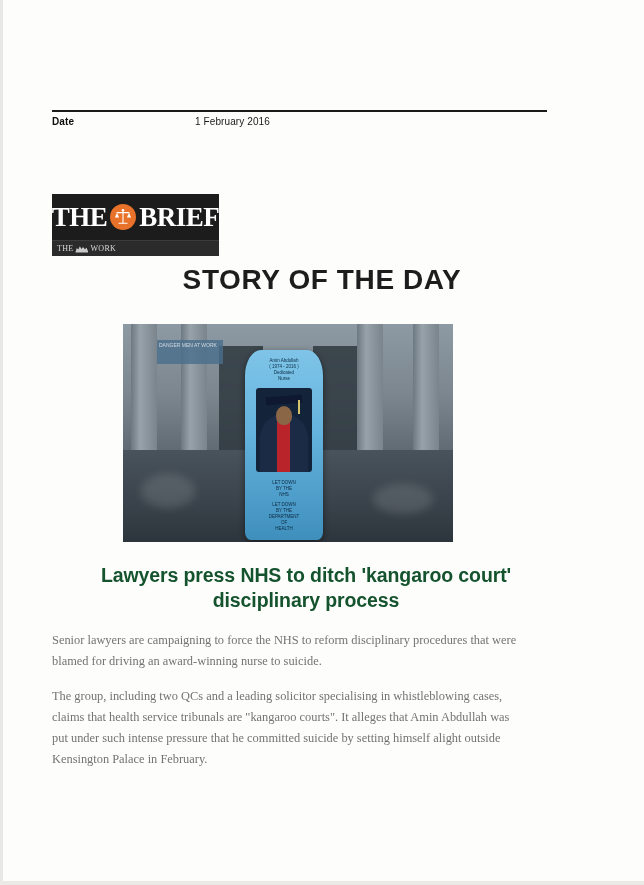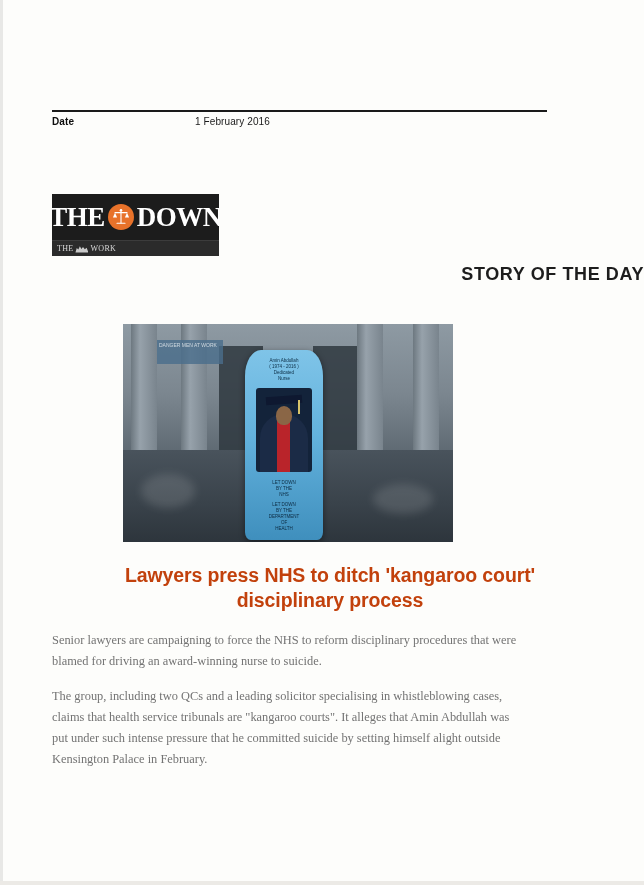--- a/index.html
+++ b/index.html
@@ -124,24 +124,24 @@
     clip-path: polygon(0% 100%, 10% 45%, 22% 62%, 34% 22%, 46% 55%, 58% 30%, 72% 58%, 86% 40%, 100% 100%);
     vertical-align: -1px;
   }
 
   
   .story-title {
     position: absolute;
     left: 0;
     top: 264px;
     width: 644px;
-    text-align: right;
+    text-align: center;
     font-family: "Liberation Sans", sans-serif;
     font-weight: bold;
-    font-size: 18px;
+    font-size: 28px;
     letter-spacing: 0.6px;
     color: #1d1d1d;
   }
 
   
   .photo {
     position: absolute;
     left: 123px;
     top: 324px;
     width: 330px;
@@ -265,29 +265,29 @@
   .ph-blur {
     position: absolute;
     border-radius: 50%;
     background: rgba(255,255,255,.12);
     filter: blur(4px);
   }
 
   
   .headline {
     position: absolute;
-    left: 70px;
+    left: 46px;
     top: 563px;
     width: 520px;
     text-align: center;
     font-family: "Liberation Sans", sans-serif;
     font-weight: bold;
     font-size: 19.5px;
     line-height: 25px;
-    color: #c2410c;
+    color: #14532d;
     letter-spacing: -0.1px;
   }
 
   
   .body-copy {
     position: absolute;
     left: 52px;
     top: 630px;
     width: 472px;
     font-family: "Liberation Serif", serif;
@@ -322,21 +322,21 @@
           <g stroke="#ffffff" stroke-width="1.1" fill="none" stroke-linecap="round">
             <line x1="10" y1="3.5" x2="10" y2="16"></line>
             <line x1="4" y1="5.6" x2="16" y2="5.6"></line>
             <line x1="6" y1="16.3" x2="14" y2="16.3"></line>
             <path d="M4 5.8 L1.9 10.4 H6.1 Z" fill="#ffffff" stroke="none"></path>
             <path d="M16 5.8 L13.9 10.4 H18.1 Z" fill="#ffffff" stroke="none"></path>
           </g>
           <circle cx="10" cy="3.2" r="1.3" fill="#ffffff"></circle>
         </svg>
       </span>
-      <span class="mast-word right">DOWN</span>
+      <span class="mast-word right">BRIEF</span>
     </div>
     <div class="masthead-sub">
       <span class="masthead-sub-text">THE</span>
       <span class="sub-crest"></span>
       <span class="masthead-sub-text">WORK</span>
     </div>
   </div>
 
   <div class="story-title">STORY OF THE DAY</div>
 

